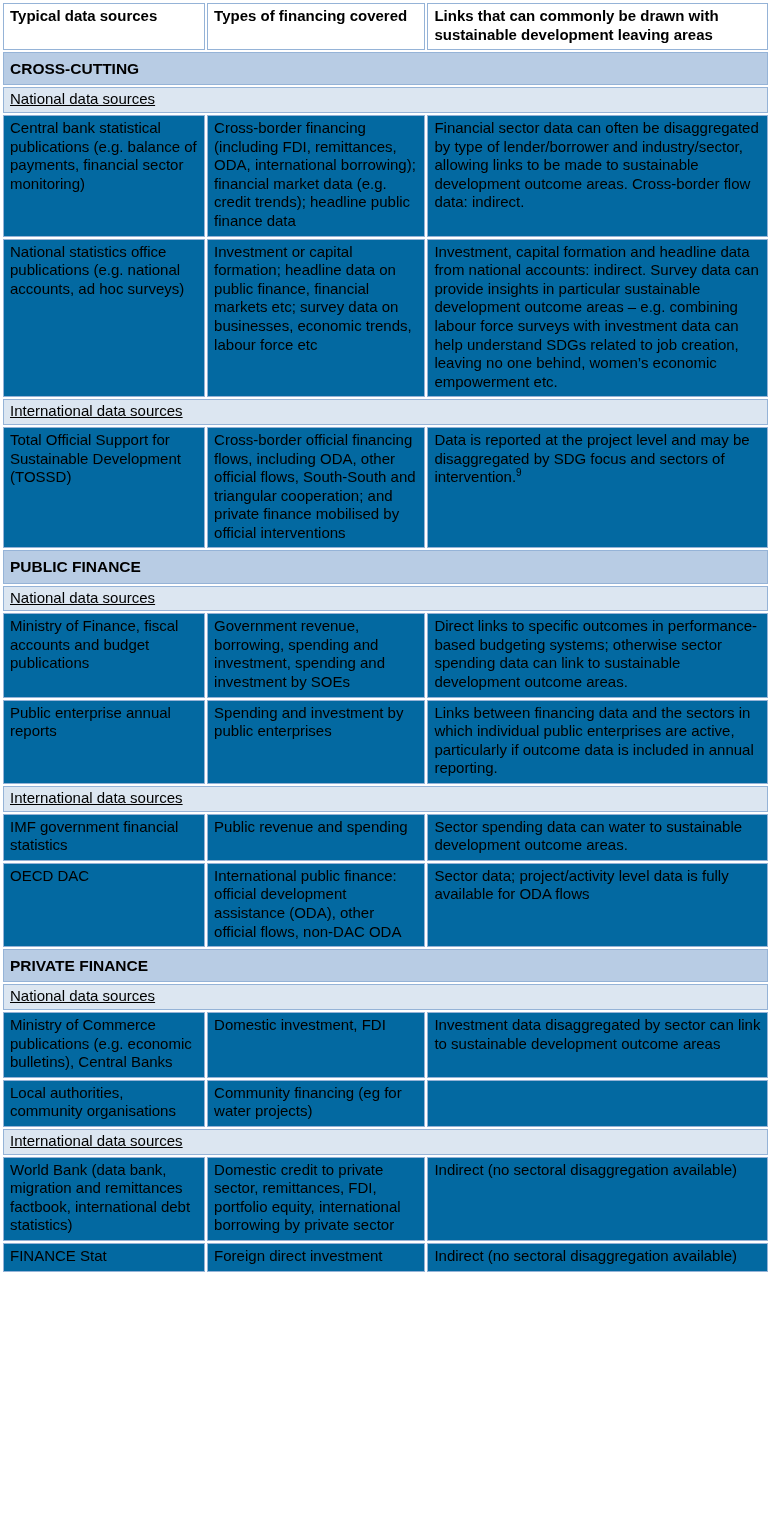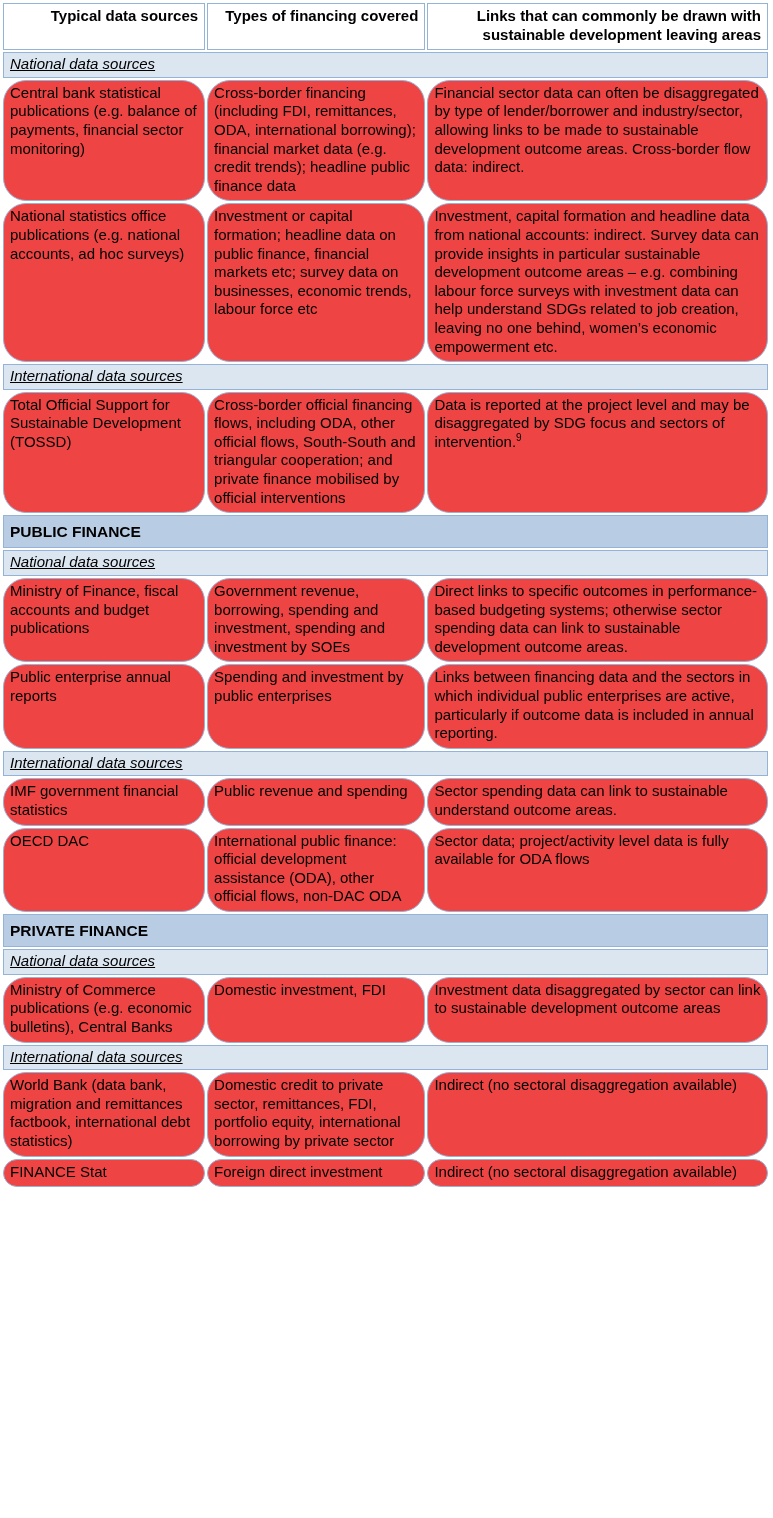--- a/index.html
+++ b/index.html
@@ -24,46 +24,44 @@
   table.src-table td {
     border: 1px solid #95b3d7;
     vertical-align: top;
     padding: 3px 6px 5px 6px;
     font-size: 15px;
     line-height: 1.24;
     word-wrap: break-word;
   }
   th.col-head {
     background: #ffffff;
-    text-align: right;
+    text-align: left;
     font-weight: bold;
     padding-top: 4px;
     padding-bottom: 4px;
   }
   tr.section-row td {
     background: #b8cce4;
     font-weight: bold;
     font-size: 15.5px;
     padding-top: 6px;
     padding-bottom: 6px;
   }
   tr.subsection-row td {
     background: #dce6f1;
-    font-style: italic;
     padding-top: 2px;
     padding-bottom: 3px;
   }
   tr.subsection-row .subsection-label {
     text-decoration: underline;
     text-decoration-color: #000;
   }
   td.data-cell {
-    background: #ef4444;
+    background: #0369a1;
     white-space: pre-line;
-    border-radius: 23px;
   }
   sup.footnote-ref {
     font-size: 10px;
     line-height: 0;
   }
 </style>
 </head>
 <body>
 
 <div class="page">
@@ -74,20 +72,23 @@
       <col style="width:337px">
     </colgroup>
     <thead>
       <tr>
         <th class="col-head">Typical data sources</th>
         <th class="col-head">Types of financing covered</th>
         <th class="col-head">Links that can commonly be drawn with sustainable development leaving areas</th>
       </tr>
     </thead>
     <tbody>
+      <tr class="section-row">
+        <td colspan="3">CROSS-CUTTING</td>
+      </tr>
       <tr class="subsection-row">
         <td colspan="3"><span class="subsection-label">National data sources</span></td>
       </tr>
       <tr>
         <td class="data-cell">Central bank statistical publications (e.g. balance of payments, financial sector monitoring)</td>
         <td class="data-cell">Cross-border financing (including FDI, remittances, ODA, international borrowing); financial market data (e.g. credit trends); headline public finance data</td>
         <td class="data-cell">Financial sector data can often be disaggregated by type of lender/borrower and industry/sector, allowing links to be made to sustainable development outcome areas. Cross-border flow data: indirect.</td>
       </tr>
       <tr>
         <td class="data-cell">National statistics office publications (e.g. national accounts, ad hoc surveys)</td>
@@ -117,37 +118,42 @@
         <td class="data-cell">Public enterprise annual reports</td>
         <td class="data-cell">Spending and investment by public enterprises</td>
         <td class="data-cell">Links between financing data and the sectors in which individual public enterprises are active, particularly if outcome data is included in annual reporting.</td>
       </tr>
       <tr class="subsection-row">
         <td colspan="3"><span class="subsection-label">International data sources</span></td>
       </tr>
       <tr>
         <td class="data-cell">IMF government financial statistics</td>
         <td class="data-cell">Public revenue and spending</td>
-        <td class="data-cell">Sector spending data can link to sustainable understand outcome areas.</td>
+        <td class="data-cell">Sector spending data can water to sustainable development outcome areas.</td>
       </tr>
       <tr>
         <td class="data-cell">OECD DAC</td>
         <td class="data-cell">International public finance: official development assistance (ODA), other official flows, non-DAC ODA</td>
         <td class="data-cell">Sector data; project/activity level data is fully available for ODA flows</td>
       </tr>
       <tr class="section-row">
         <td colspan="3">PRIVATE FINANCE</td>
       </tr>
       <tr class="subsection-row">
         <td colspan="3"><span class="subsection-label">National data sources</span></td>
       </tr>
       <tr>
         <td class="data-cell">Ministry of Commerce publications (e.g. economic bulletins), Central Banks</td>
         <td class="data-cell">Domestic investment, FDI</td>
         <td class="data-cell">Investment data disaggregated by sector can link to sustainable development outcome areas</td>
+      </tr>
+      <tr>
+        <td class="data-cell">Local authorities, community organisations</td>
+        <td class="data-cell">Community financing (eg for water projects)</td>
+        <td class="data-cell"></td>
       </tr>
       <tr class="subsection-row">
         <td colspan="3"><span class="subsection-label">International data sources</span></td>
       </tr>
       <tr>
         <td class="data-cell">World Bank (data bank, migration and remittances factbook, international debt statistics)</td>
         <td class="data-cell">Domestic credit to private sector, remittances, FDI, portfolio equity, international borrowing by private sector</td>
         <td class="data-cell">Indirect (no sectoral disaggregation available)</td>
       </tr>
       <tr>

